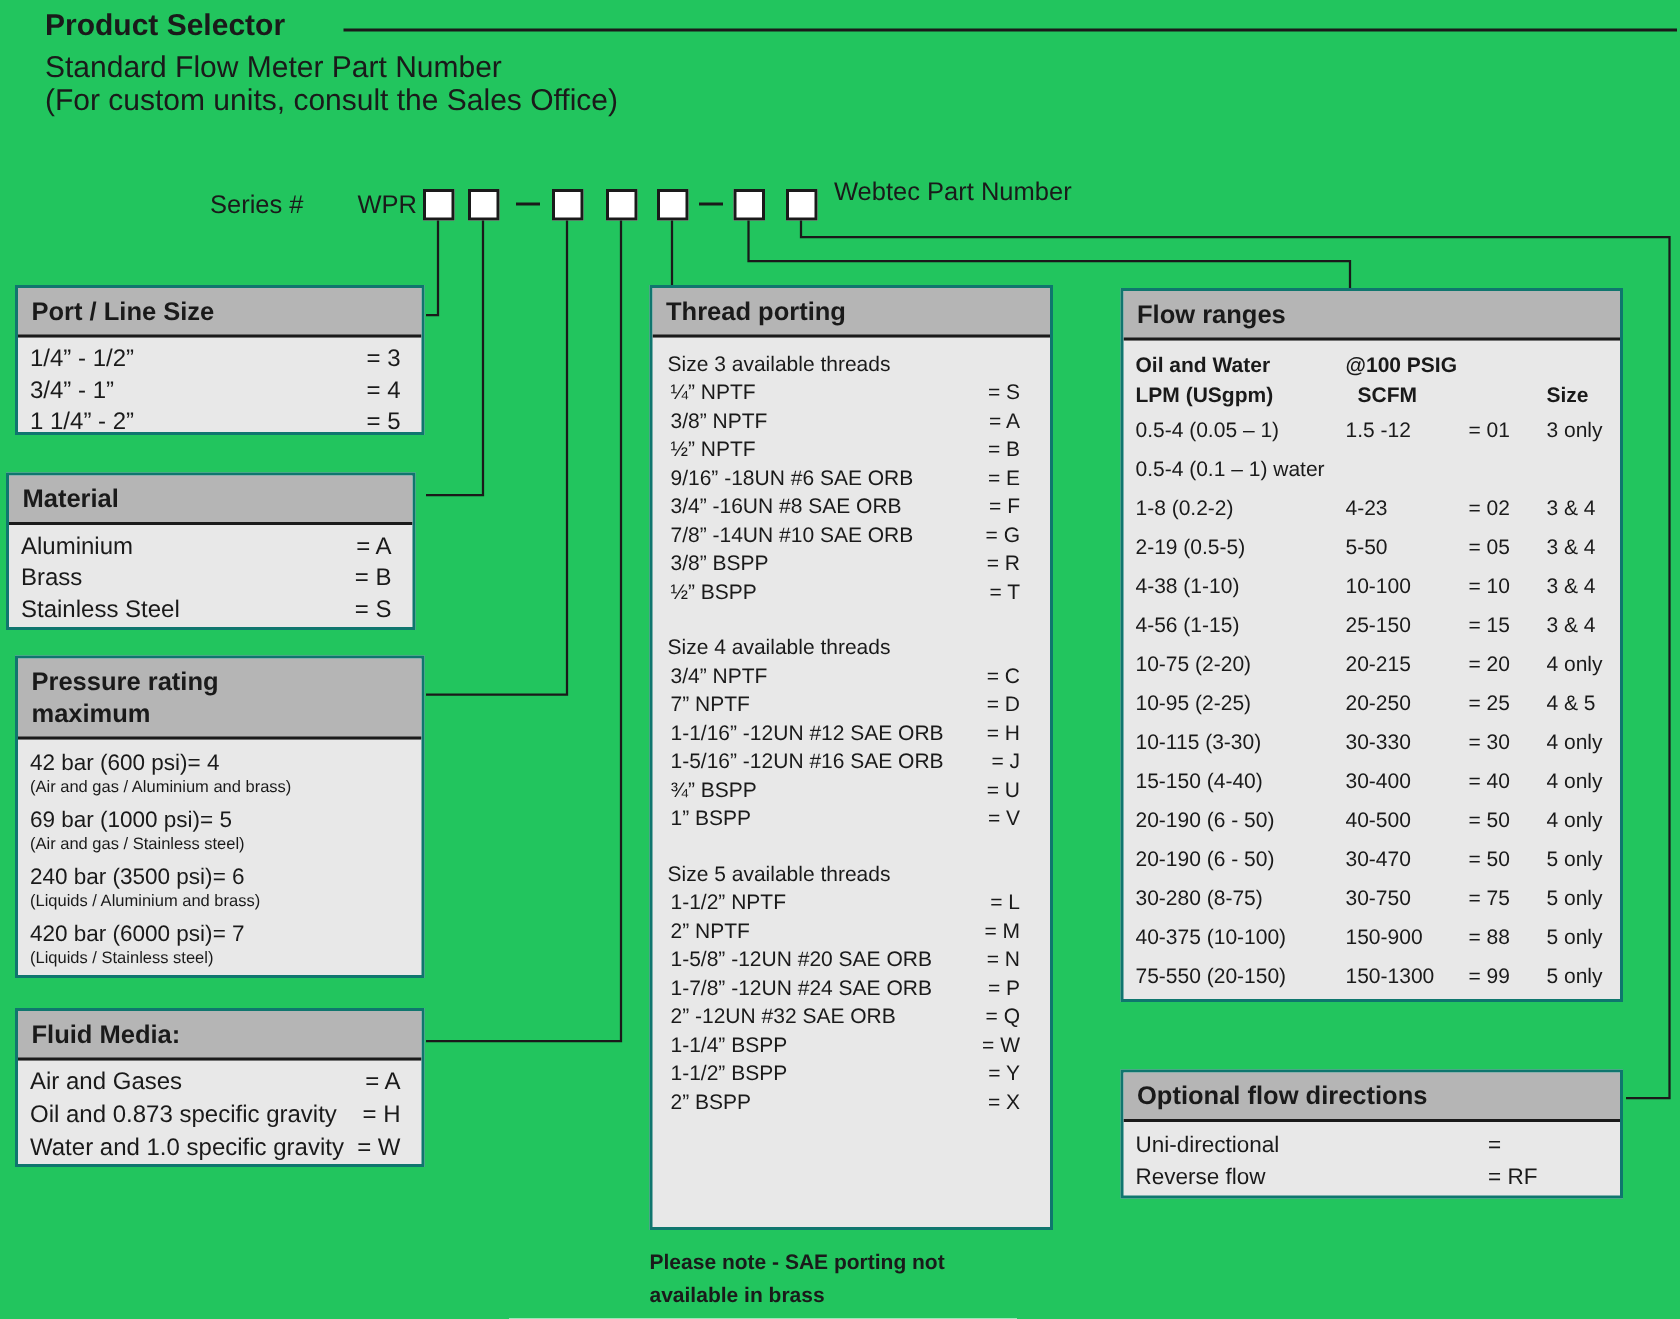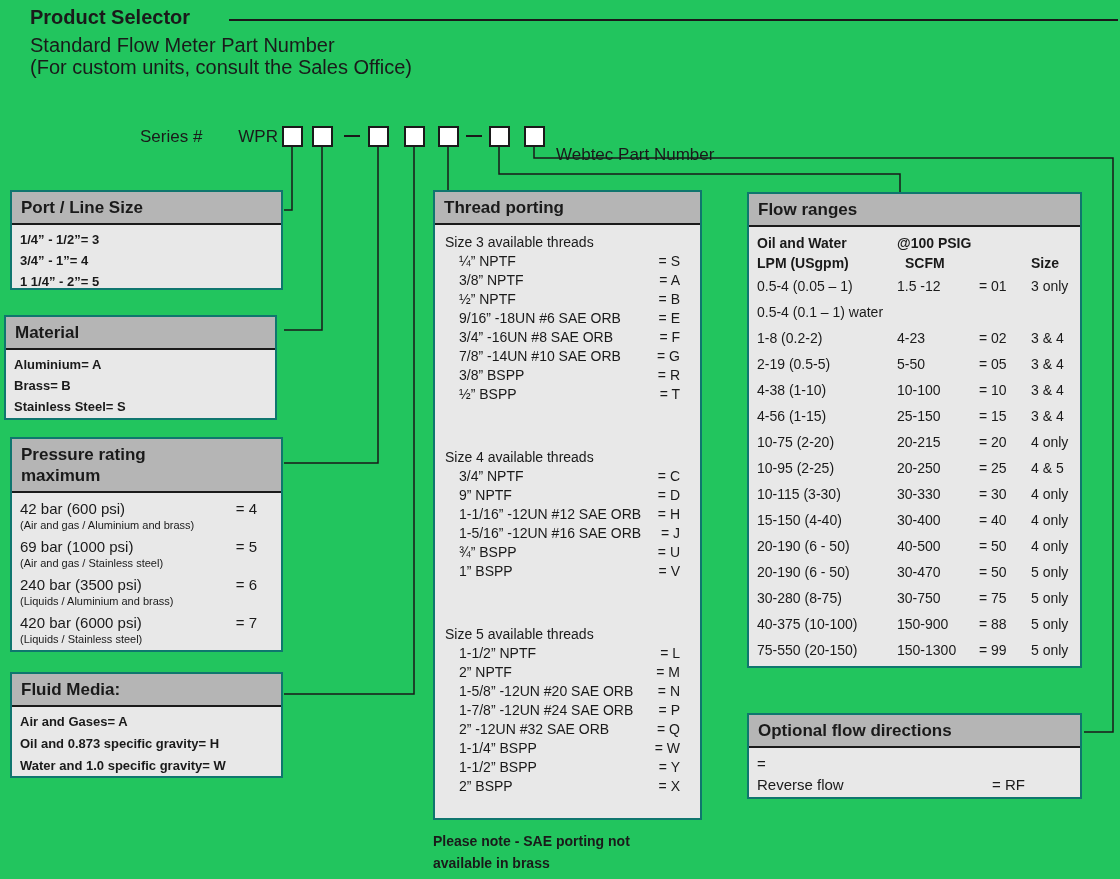--- a/index.html
+++ b/index.html
@@ -10,50 +10,50 @@
     overflow:hidden;
   }
   .abs { position:absolute; }
   .title { left:30px; top:6px; font-size:20px; font-weight:bold; }
   .title-rule { left:229px; top:19px; width:889px; height:2px; background:#1a1a1a; }
   .subtitle { left:30px; font-size:20px; }
   .sub1 { top:34px; }
   .sub2 { top:56px; }
 
   .series-label { left:140px; top:127px; width:138px; font-size:17px; display:flex; justify-content:space-between; }
-  .series-suffix { left:556px; top:145px; font-size:17px; }
+  .series-suffix { left:556px; top:118px; font-size:17px; }
   .sbox { position:absolute; top:126px; width:21px; height:21px; border:2px solid #1a1a1a; background:#fff; }
 
   svg.connectors { position:absolute; left:0; top:0; pointer-events:none; }
   svg.connectors path { fill:none; stroke:#1a1a1a; stroke-width:1.5; }
   svg.connectors path.dash { stroke-width:2; }
 
   .panel { position:absolute; border:2px solid #0f766e; background:#e8e8e8; overflow:hidden; }
   .panel-h {
     background:#b5b5b5; border-bottom:2px solid #1a1a1a;
     font-weight:bold; font-size:17px; line-height:21px; padding:5px 9px;
     white-space:pre-line;
   }
 
   
   .kv-body { padding:4px 0 0 0; }
-  .kv { display:flex; padding:0 14px 0 8px; font-size:13px; line-height:21px;font-weight:bold; }
+  .kv { display:flex; justify-content:space-between; padding:0 14px 0 8px; font-size:16px; line-height:21px; }
   .fluid .kv { line-height:22px; }
 
   
   .pr-body { padding:6px 0 0 0; }
   .pr-group { margin-bottom:4px; }
-  .pr-main { display:flex; justify-content:space-between; padding:0 24px 0 8px; font-size:15px; line-height:19px; }
+  .pr-main { display:flex; padding:0 14px 0 8px; font-size:15px; line-height:19px; }
   .pr-note { padding:0 8px; font-size:11px; line-height:15px; }
 
   
   .tp-body { padding:8px 0 0 0; font-size:14px; }
   .tp-heading { font-weight:normal; line-height:19px; padding:0 10px; }
-  .tp-sec2, .tp-sec3 { margin-top:44px; }
-  .tp-row { display:flex; justify-content:space-between; padding:0 20px 0 24px; line-height:19px; }
+  .tp-sec2, .tp-sec3 { margin-top:18px; }
+  .tp-row { display:flex; justify-content:space-between; padding:0 20px 0 12px; line-height:19px; }
   .tp-note { left:433px; top:830px; font-size:14px; font-weight:bold; line-height:22px; }
 
   
   .fr-body { padding:6px 8px 0 8px; font-size:14px; }
   .fr-row { display:grid; grid-template-columns:140px 82px 52px auto; line-height:26px; }
   .fr-hrow { display:grid; grid-template-columns:140px 82px 52px auto; font-weight:bold; line-height:20px; }
   .fr-indent { padding-left:8px; }
 
   
   .of-body { padding:5px 8px 0 8px; }
@@ -218,21 +218,21 @@
         <div class="tp-row">
           <span>½” BSPP</span>
           <span>= T</span>
         </div>
       <div class="tp-heading tp-sec2">Size 4 available threads</div>
       <div class="tp-row">
           <span>3/4” NPTF</span>
           <span>= C</span>
         </div>
         <div class="tp-row">
-          <span>9” NPTF</span>
+          <span>7” NPTF</span>
           <span>= D</span>
         </div>
         <div class="tp-row">
           <span>1-1/16” -12UN #12 SAE ORB</span>
           <span>= H</span>
         </div>
         <div class="tp-row">
           <span>1-5/16” -12UN #16 SAE ORB</span>
           <span>= J</span>
         </div>
@@ -390,20 +390,21 @@
           <span>= 99</span>
           <span>5 only</span>
         </div>
     </div>
   </div>
 
   <div class="panel" style="left:747px; top:713px; width:335px; height:86px;">
     <div class="panel-h">Optional flow directions</div>
     <div class="of-body">
       <div class="of-row">
+          <span>Uni-directional</span>
           <span>=</span>
         </div>
         <div class="of-row">
           <span>Reverse flow</span>
           <span>= RF</span>
         </div>
     </div>
   </div>
 
 </div>

